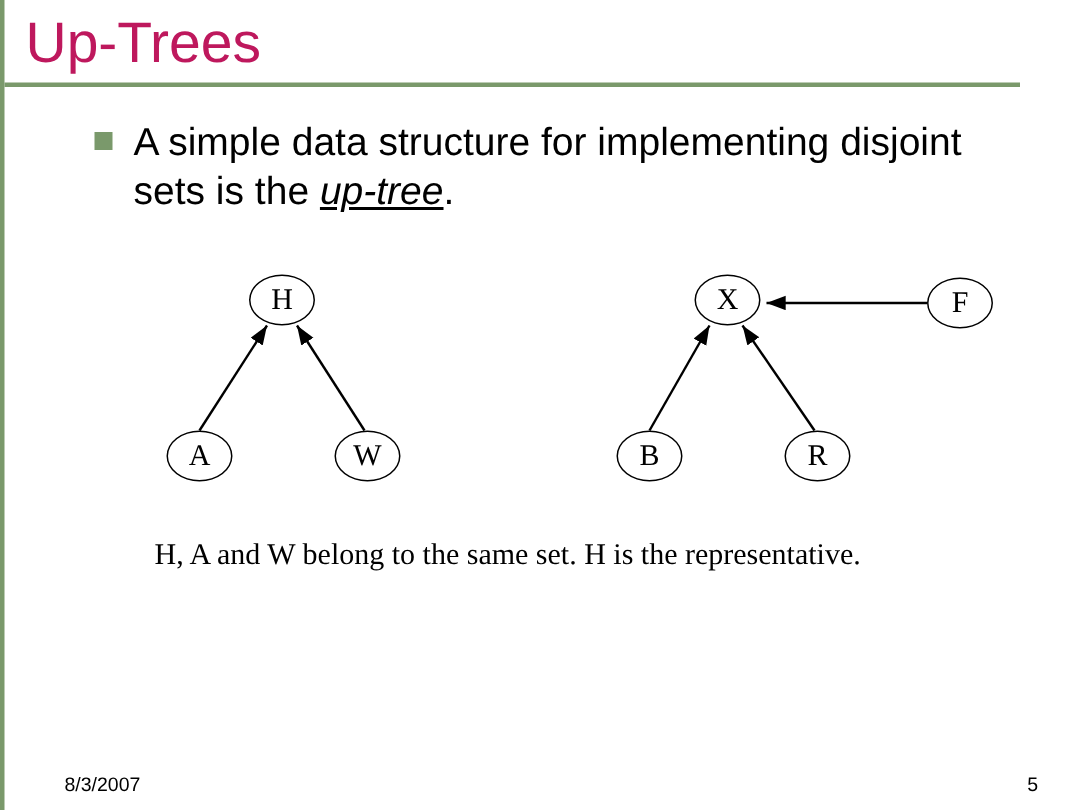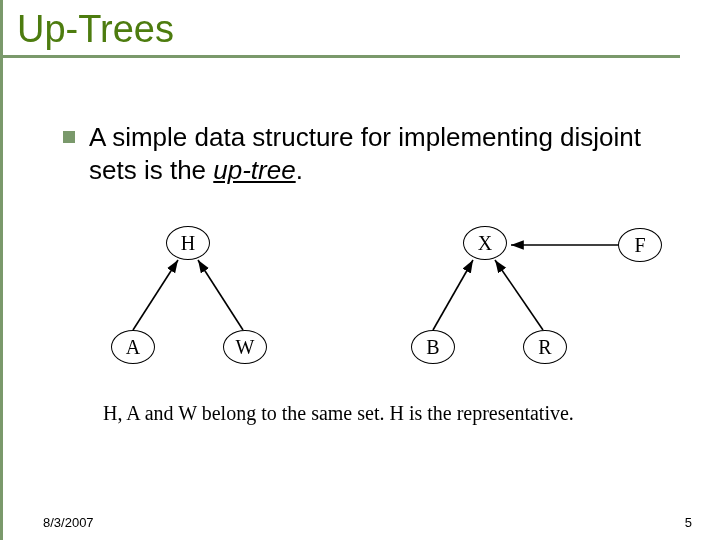--- a/index.html
+++ b/index.html
@@ -6,28 +6,28 @@
   body {
     width: 720px; height: 540px;
     font-family: "Times New Roman", Times, serif;
     background: #fff;
     position: relative;
     border-left: 3px solid #7a996b;
   }
   .title {
     font-family: Arial, Helvetica, sans-serif;
     font-size: 38px;
-    color: #4d7c0f;
+    color: #be185d;
     padding: 8px 0 4px 14px;
     border-bottom: 3px solid #7a996b;
     margin-right: 40px;
     margin-left: -3px;
     padding-left: 17px;
   }
-  .body-area { padding: 20px 30px 0 60px; margin-top: 43px; }
+  .body-area { padding: 20px 30px 0 60px; }
   .bullet-row { display: flex; align-items: flex-start; gap: 14px; }
   .bullet {
     width: 12px; height: 12px; background: #7a996b;
     margin-top: 10px; flex: 0 0 auto;
   }
   .bullet-text {
     font-family: Arial, Helvetica, sans-serif;
     font-size: 26px; color: #000; line-height: 1.25;
   }
   .italic { font-style: italic; }

